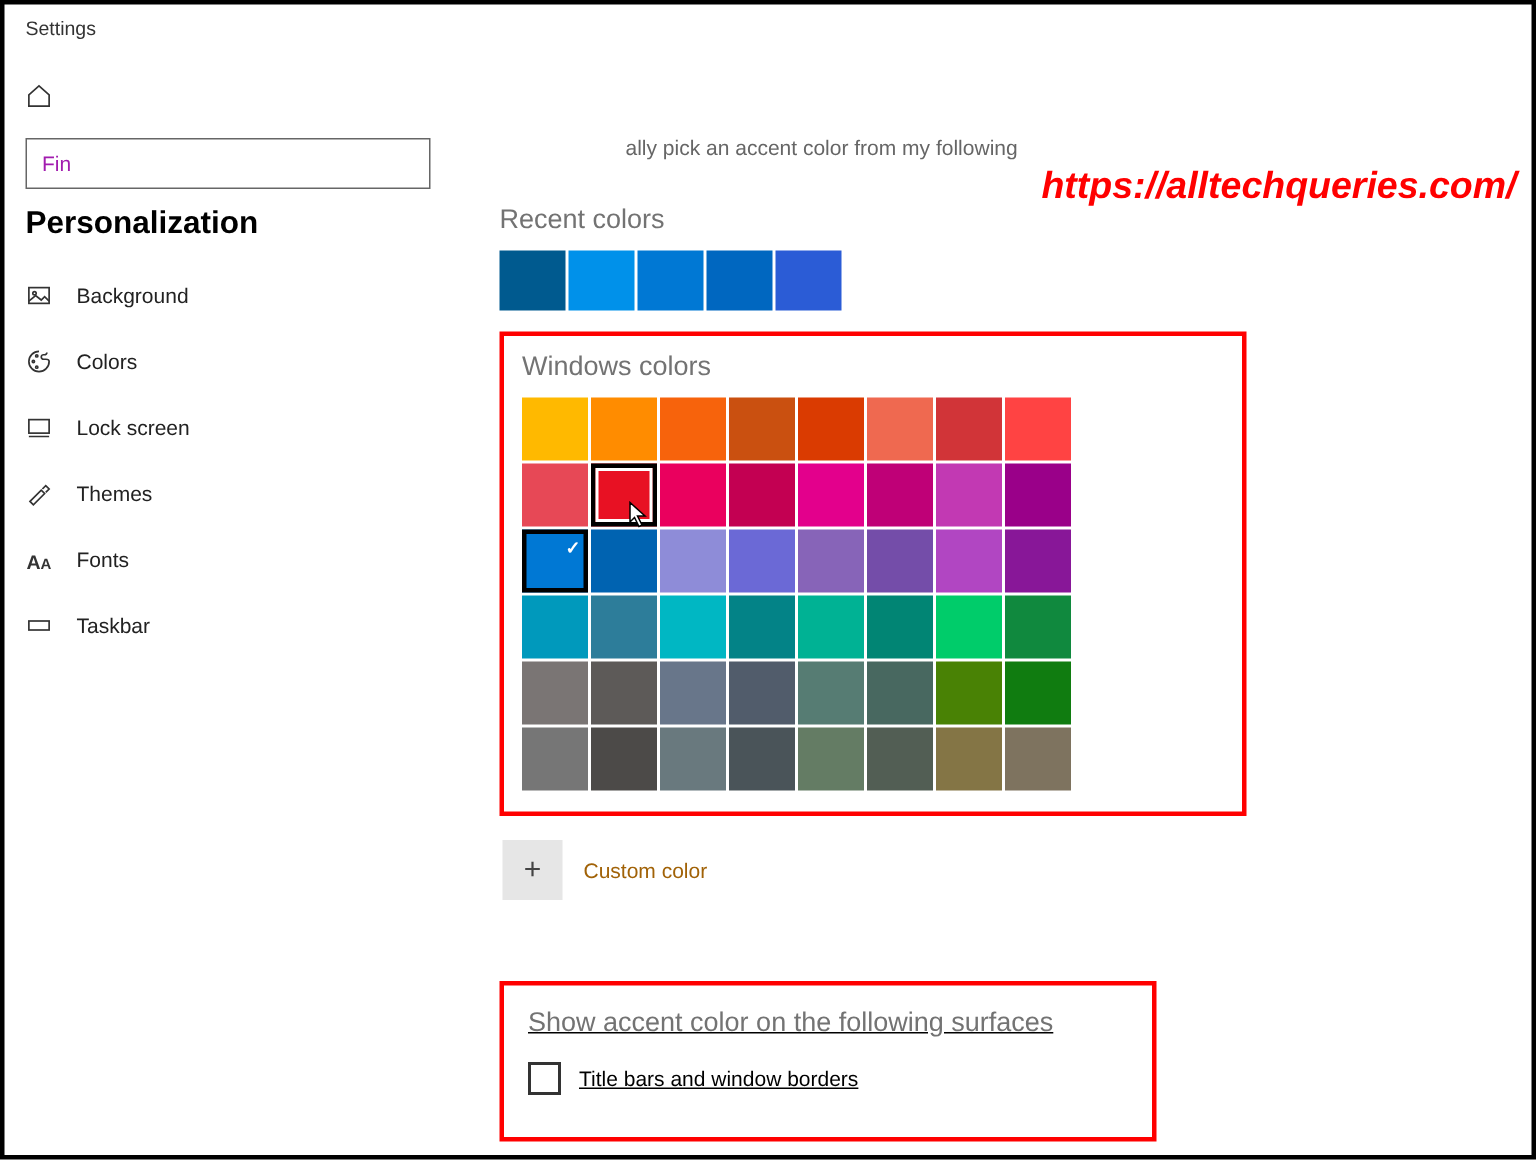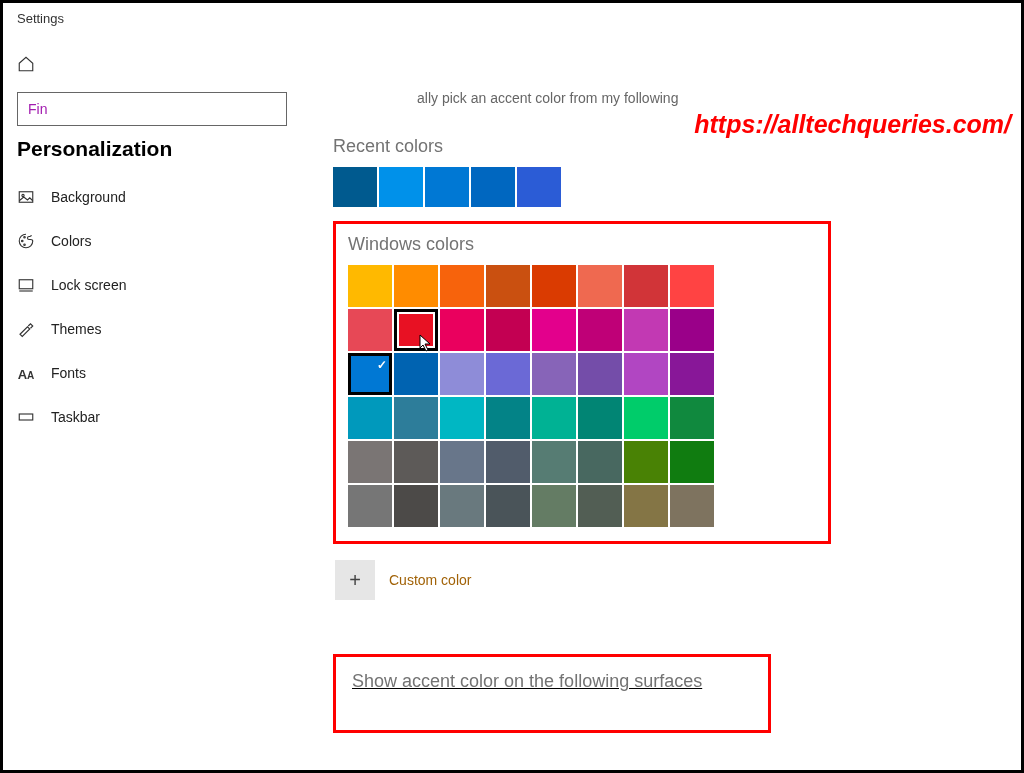--- a/index.html
+++ b/index.html
@@ -196,15 +196,19 @@
 
     <div class="custom-color-row">
       <div class="plus-button">
         <span>+</span>
       </div>
       <span class="custom-label">Custom color</span>
     </div>
 
     <div class="accent-box">
       <div class="label">Show accent color on the following surfaces</div>
+      <div class="check-row">
+        <div class="checkbox"></div>
+        <span>Title bars and window borders</span>
+      </div>
     </div>
   </div>
 </div>
 
 </body></html>

